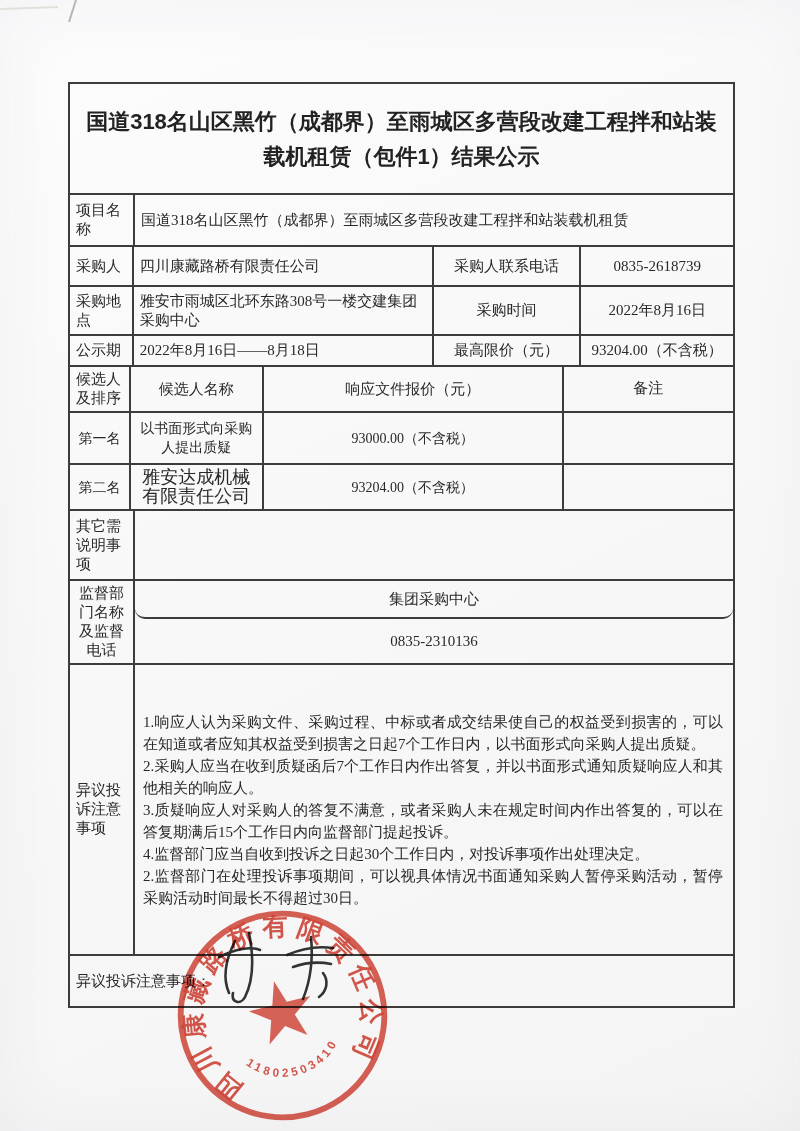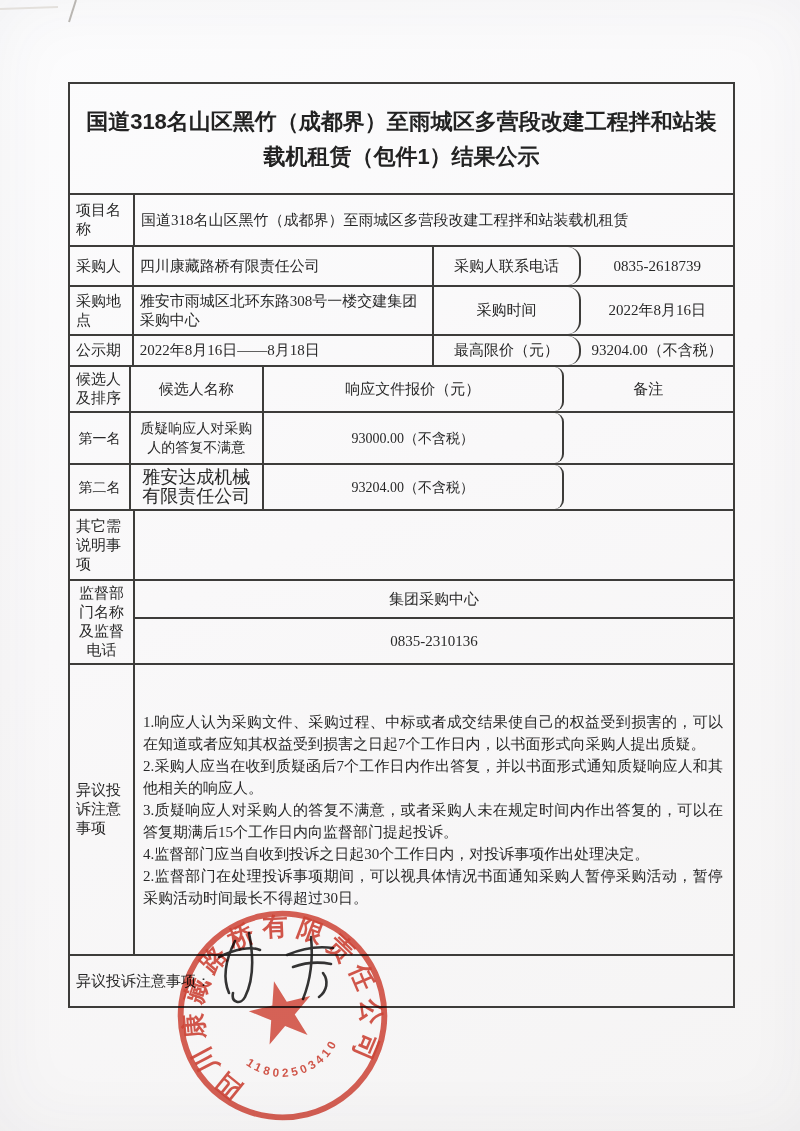--- a/index.html
+++ b/index.html
@@ -27,34 +27,34 @@
   .row{display:flex;box-sizing:border-box;border-bottom:2px solid #3d3c3a;}
   .row:last-child{border-bottom:none;}
   .cell{
     box-sizing:border-box;border-right:2px solid #3d3c3a;
     padding:3px 6px;display:flex;align-items:center;
     font-size:15px;line-height:19px;
   }
   .cell:last-child{border-right:none;}
   .w-lab{width:65px;}
   .w-val{width:307px;}
-  .w-plab{width:151px;justify-content:center;text-align:center;border-radius:13px;}
+  .w-plab{width:151px;justify-content:center;text-align:center;}
   .w-pval{width:155px;justify-content:center;text-align:center;}
   .w-span{width:598px;}
   .w-name{width:143px;justify-content:center;text-align:center;}
-  .w-price{width:325px;justify-content:center;text-align:center;border-radius:9px;}
-  .w-note{width:183px;}
+  .w-price{width:325px;justify-content:center;text-align:center;}
+  .w-note{width:183px;font-family:Liberation Mono, monospace;}
   .h-r1{min-height:52px;} .h-r2{min-height:40px;} .h-r3{min-height:49px;}
   .h-r4{min-height:31px;} .h-r5{min-height:41px;} .h-r6{min-height:52px;}
   .h-r7{min-height:46px;} .h-r8{min-height:70px;} .h-r9{min-height:76px;}
   .h-r10{min-height:291px;} .h-r11{min-height:50px;}
   .center{justify-content:center;text-align:center;}
   .sup-col{width:598px;display:flex;flex-direction:column;box-sizing:border-box;}
   .sup-top{box-sizing:border-box;height:38px;border-bottom:2px solid #3d3c3a;
-    display:flex;align-items:center;justify-content:center;font-size:15px;}
+    display:flex;align-items:center;justify-content:center;font-size:15px;border-radius:10px;}
   .sup-bot{flex:1;display:flex;align-items:center;justify-content:center;font-size:15px;}
   .obj-content{width:598px;box-sizing:border-box;border-right:none;
     display:flex;flex-direction:column;justify-content:center;padding:8px 10px 8px 8px;}
   .obj-content p{margin:0;font-size:15px;line-height:22px;text-align:justify;}
   .sign-cell{width:663px;border-right:none;padding-left:6px;font-size:15px;}
   .seal-svg{position:absolute;left:165px;top:898px;mix-blend-mode:multiply;
     opacity:0.92;transform:rotate(-14deg);}
   .sig-svg{position:absolute;left:205px;top:925px;opacity:0.9;}
   .corner-svg{position:absolute;left:0;top:0;}
 </style>
@@ -102,21 +102,21 @@
 
       <div class="row h-r5">
         <div class="cell w-lab">候选人及排序</div>
         <div class="cell w-name">候选人名称</div>
         <div class="cell w-price">响应文件报价（元）</div>
         <div class="cell w-note" style="justify-content:center;">备注</div>
       </div>
 
       <div class="row h-r6">
         <div class="cell w-lab center" style="font-size:14px;">第一名</div>
-        <div class="cell w-name" style="font-size:14px;">质疑响应人对采购人的答复不满意</div>
+        <div class="cell w-name" style="font-size:14px;">以书面形式向采购人提出质疑</div>
         <div class="cell w-price" style="font-size:14px;">93000.00（不含税）</div>
         <div class="cell w-note"></div>
       </div>
 
       <div class="row h-r7">
         <div class="cell w-lab center" style="font-size:14px;">第二名</div>
         <div class="cell w-name" style="font-size:18px;">雅安达成机械有限责任公司</div>
         <div class="cell w-price" style="font-size:14px;">93204.00（不含税）</div>
         <div class="cell w-note"></div>
       </div>

